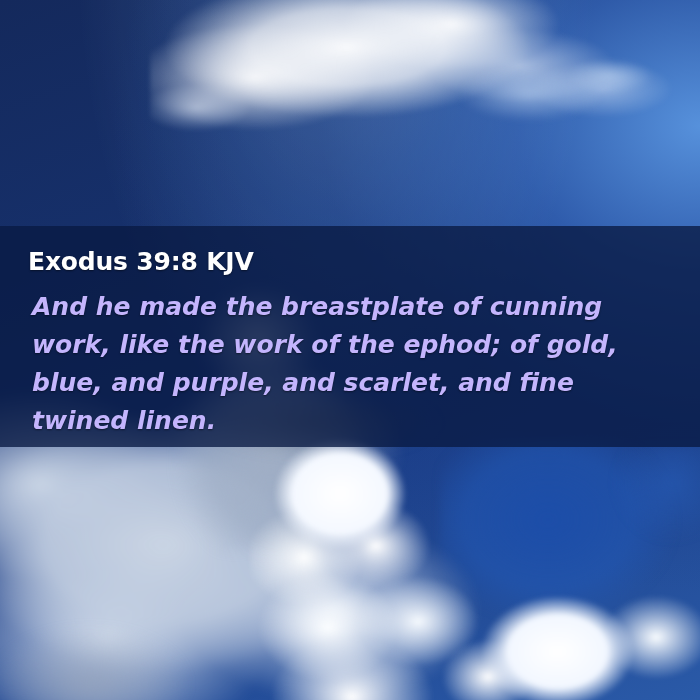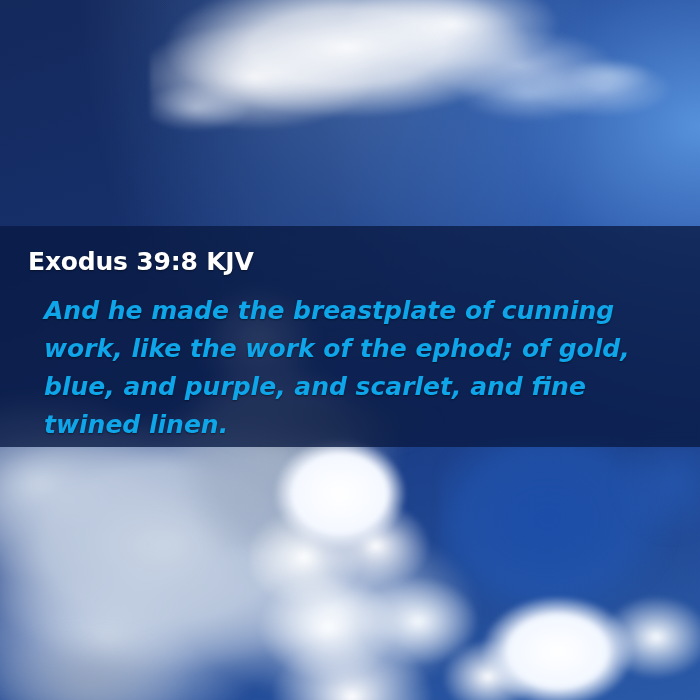--- a/index.html
+++ b/index.html
@@ -127,26 +127,26 @@
   #verse-reference {
     color: #ffffff;
     font-size: 25px;
     font-weight: bold;
     letter-spacing: -0.2px;
     line-height: 1.1;
     margin: 0 0 12px 0;
     text-shadow: 0 1px 2px rgba(0,0,0,0.45);
   }
   #verse-text {
-    color: #0ea5e9;
+    color: #c4b5fd;
     font-size: 25px;
     font-style: italic;
     font-weight: bold;
     line-height: 38px;
-    margin: 16px;
+    margin: 4px;
     max-width: 650px;
     text-shadow: 0 1px 2px rgba(0,0,0,0.45);
   }
 </style>
 </head>
 <body>
 
 <div id="scene">
 
   <div class="layer sky-base"></div>

